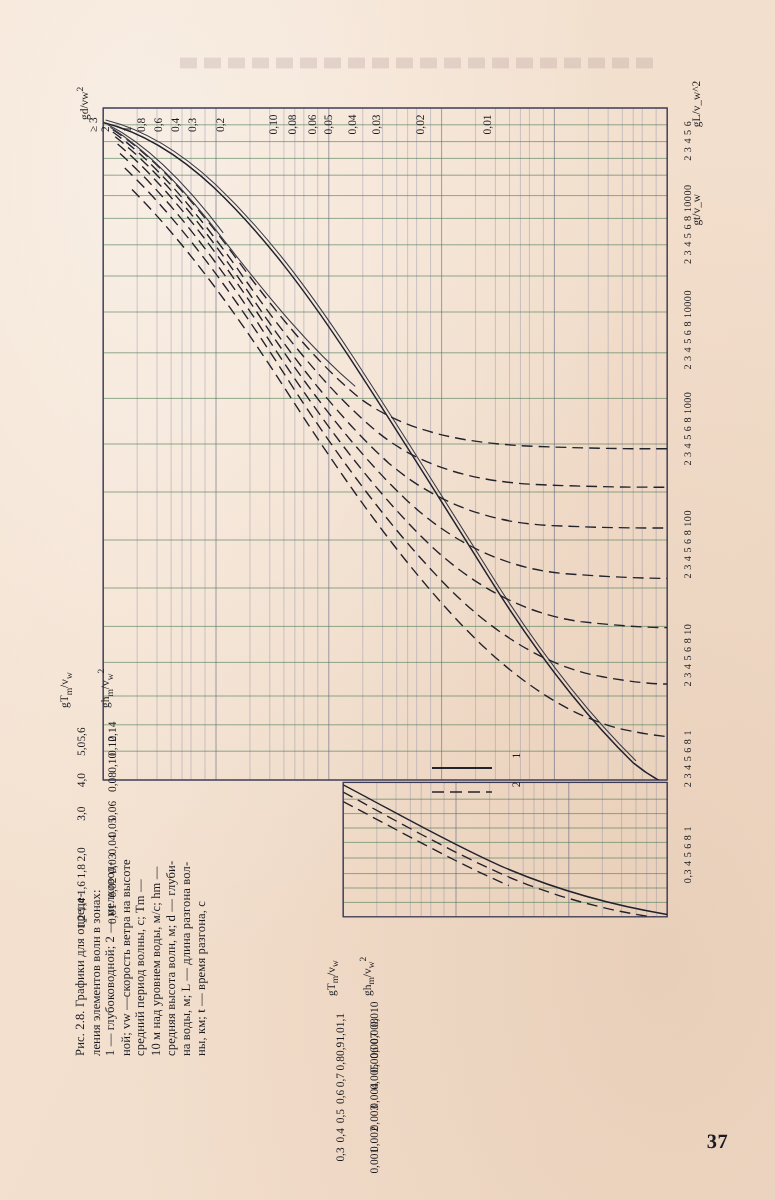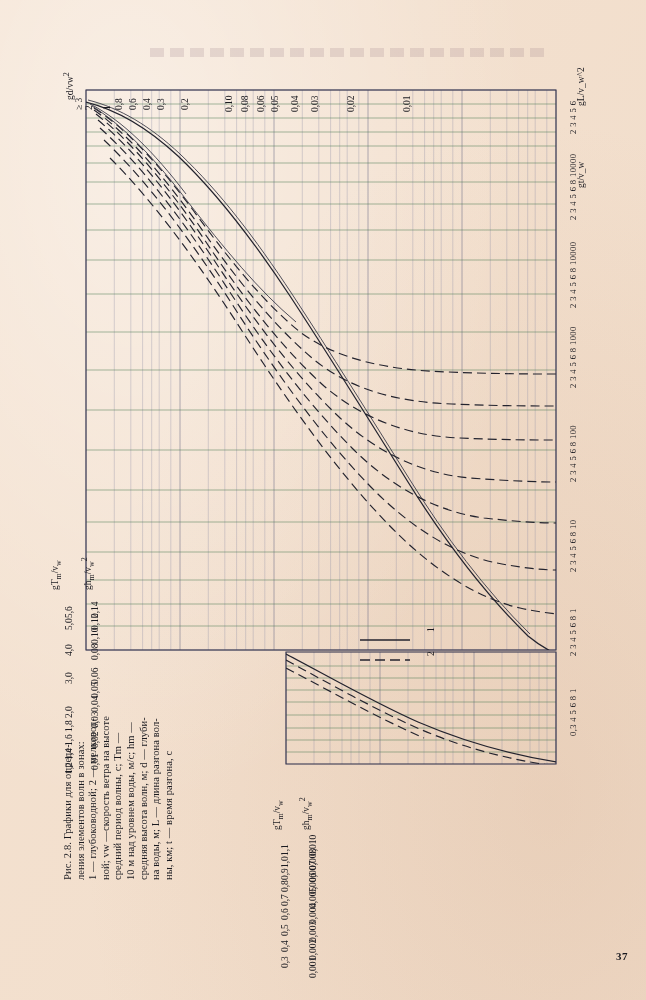--- a/index.html
+++ b/index.html
@@ -14,22 +14,22 @@
   
   .paper-tint{
     position:absolute;inset:0;
     background:
       radial-gradient(ellipse at 20% 15%, rgba(255,255,255,.45), rgba(255,255,255,0) 55%),
       radial-gradient(ellipse at 85% 80%, rgba(210,170,140,.28), rgba(255,255,255,0) 60%),
       linear-gradient(115deg, rgba(245,226,208,.6), rgba(238,214,192,.45));
     pointer-events:none;
   }
   .page-number{
-    position:absolute;right:18px;bottom:38px;
-    font-size:11px;font-weight:bold;letter-spacing:.5px;
+    position:absolute;right:39px;bottom:38px;
+    font-size:17px;font-weight:bold;letter-spacing:.5px;
   }
   
   .ghost-line{
     position:absolute;left:150px;top:48px;width:400px;height:9px;
     background:repeating-linear-gradient(90deg, rgba(150,120,130,.20) 0 14px, rgba(255,255,255,0) 14px 20px);
     filter:blur(.6px);
   }
   
   .caption{
     transform: rotate(-90deg);

